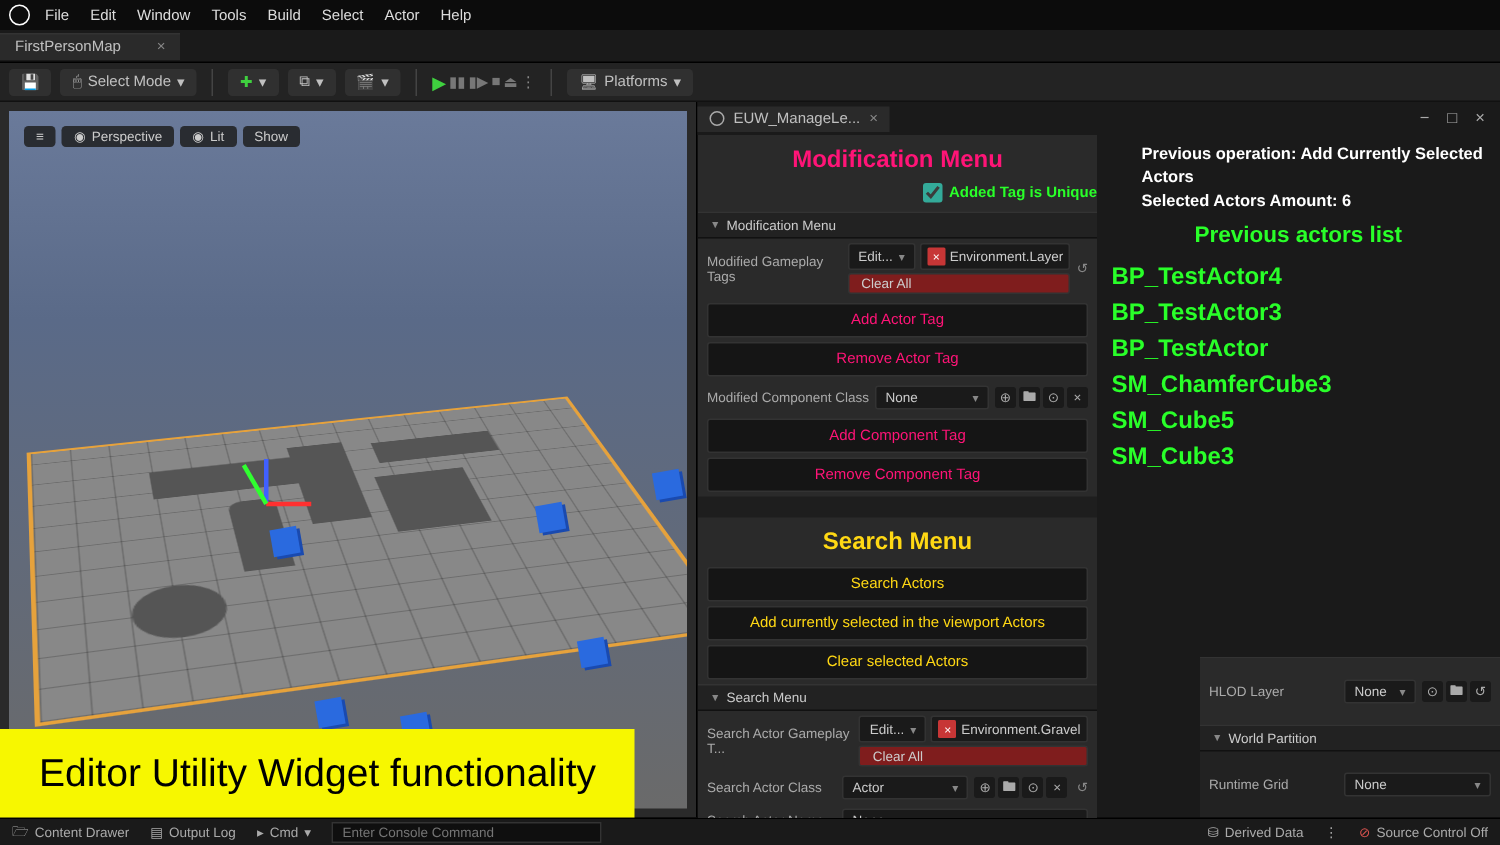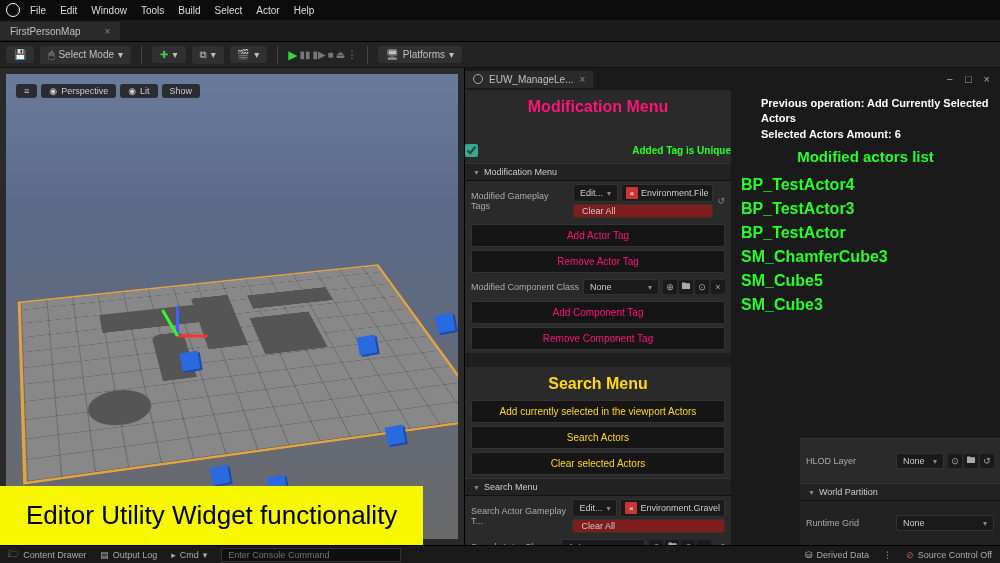--- a/index.html
+++ b/index.html
@@ -34,21 +34,21 @@
 .gizmo .ax.blue { background: #4060ff; }
 .right-panel { width: 536px; background: #1e1e1e; display: flex; flex-direction: column; border-left: 1px solid #000; }
 .panel-tabbar { height: 22px; background: #1a1a1a; display: flex; align-items: center; }
 .panel-tab { background: #2a2a2a; padding: 3px 8px; font-size: 10px; display: flex; align-items: center; gap: 6px; }
 .panel-tab .logo2 { width: 10px; height: 10px; border-radius: 50%; border: 1px solid #aaa; }
 .win-controls { margin-left: auto; display: flex; gap: 12px; padding: 0 10px; color: #aaa; font-size: 11px; }
 .panel-body { flex: 1; display: flex; overflow: hidden; }
 .mod-col { width: 266px; background: #2a2a2a; padding: 4px 0; overflow-y: auto; }
 .info-col { flex: 1; background: #1a1a1a; padding: 6px 10px; }
 .mod-title { color: #ff1477; font-size: 16px; font-weight: bold; text-align: center; padding: 4px 0; }
-.check-row { display: flex; align-items: center; justify-content: space-between; gap: 4px; padding: 2px 0 6px; margin-top: 22px; }
+.check-row { display: flex; align-items: center; justify-content: flex-end; gap: 4px; padding: 2px 0 6px; }
 .check-row input { accent-color: #3a9; }
 .check-row label { color: #29ff29; font-size: 10px; font-weight: bold; }
 .section-hdr { background: #222; padding: 3px 8px; font-size: 9px; color: #ccc; display: flex; align-items: center; gap: 4px; border-top: 1px solid #333; border-bottom: 1px solid #111; }
 .section-hdr::before { content: "▼"; font-size: 7px; color: #888; }
 .prop-row { display: flex; align-items: center; padding: 3px 6px; gap: 4px; font-size: 9px; }
 .prop-label { color: #aaa; min-width: 86px; font-size: 9px; }
 .dropdown { background: #1a1a1a; border: 1px solid #333; padding: 2px 6px; border-radius: 2px; font-size: 9px; color: #ccc; display: flex; align-items: center; gap: 4px; min-width: 42px; }
 .dropdown::after { content: "▾"; color: #888; font-size: 8px; margin-left: auto; }
 .tag-chip { background: #1a1a1a; border: 1px solid #333; padding: 2px 4px; border-radius: 2px; font-size: 9px; color: #ccc; display: flex; align-items: center; gap: 3px; }
 .tag-chip .x { background: #c73636; color: #fff; width: 12px; height: 12px; display: flex; align-items: center; justify-content: center; border-radius: 1px; font-size: 8px; cursor: pointer; }
@@ -182,21 +182,21 @@
           <label>Added Tag is Unique</label>
         </div>
         <div class="section-hdr">Modification Menu</div>
         <div class="prop-row">
           <span class="prop-label">Modified Gameplay Tags</span>
           <div style="display:flex;flex-direction:column;gap:2px">
             <div style="display:flex;gap:3px">
               <div class="dropdown">Edit...</div>
               <div class="tag-chip">
                   <span class="x">×</span>
-                  <span>Environment.File</span>
+                  <span>Environment.Layer</span>
                 </div>
             </div>
             <div class="clear-btn">Clear All</div>
           </div>
           <span style="margin-left:auto;color:#888;cursor:pointer">↺</span>
         </div>
         <div class="big-btn red">Add Actor Tag</div>
         <div class="big-btn red">Remove Actor Tag</div>
         <div class="prop-row">
           <span class="prop-label">Modified Component Class</span>
@@ -206,22 +206,22 @@
             <span>🖿</span>
             <span>⊙</span>
             <span>×</span>
           </div>
         </div>
         <div class="big-btn red">Add Component Tag</div>
         <div class="big-btn red">Remove Component Tag</div>
 
         <div class="gap"></div>
         <div class="search-title">Search Menu</div>
+        <div class="big-btn yellow">Search Actors</div>
         <div class="big-btn yellow">Add currently selected in the viewport Actors</div>
-        <div class="big-btn yellow">Search Actors</div>
         <div class="big-btn yellow">Clear selected Actors</div>
         <div class="section-hdr">Search Menu</div>
         <div class="prop-row">
           <span class="prop-label">Search Actor Gameplay T...</span>
           <div style="display:flex;flex-direction:column;gap:2px">
             <div style="display:flex;gap:3px">
               <div class="dropdown">Edit...</div>
               <div class="tag-chip">
                   <span class="x">×</span>
                   <span>Environment.Gravel</span>
@@ -244,21 +244,21 @@
         <div class="prop-row">
           <span class="prop-label">Search Actor Name</span>
           <div class="dropdown" style="flex:1">None</div>
         </div>
 
       </div>
 
       <div class="info-col">
         <div class="info-text">Previous operation: Add Currently Selected Actors</div>
         <div class="info-text">Selected Actors Amount: 6</div>
-        <div class="info-heading">Modified actors list</div>
+        <div class="info-heading">Previous actors list</div>
         <div class="actor-list">
           <div>BP_TestActor4</div>
           <div>BP_TestActor3</div>
           <div>BP_TestActor</div>
           <div>SM_ChamferCube3</div>
           <div>SM_Cube5</div>
           <div>SM_Cube3</div>
         </div>
       </div>
     </div>

